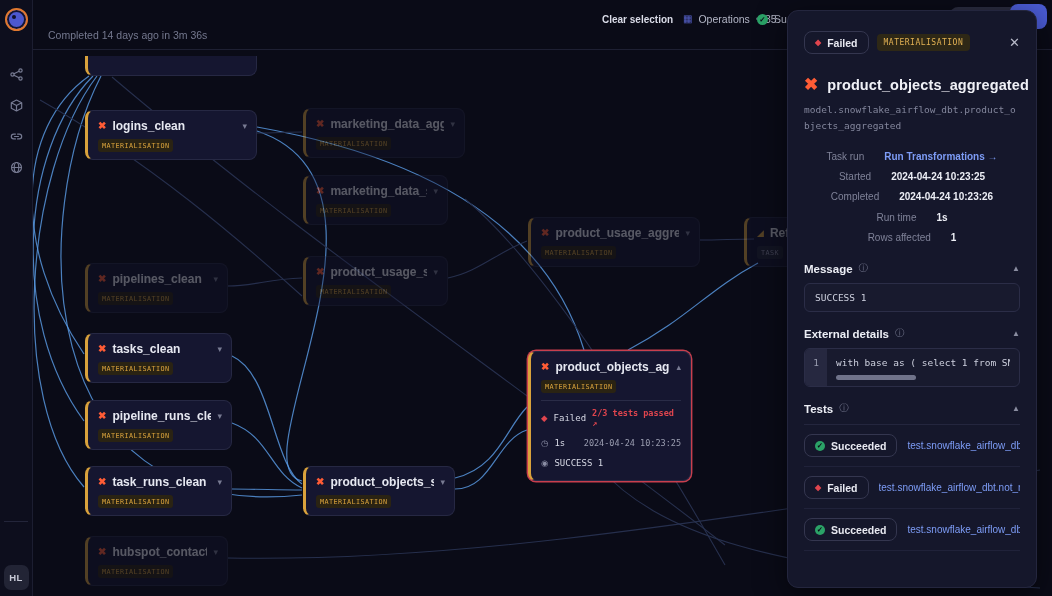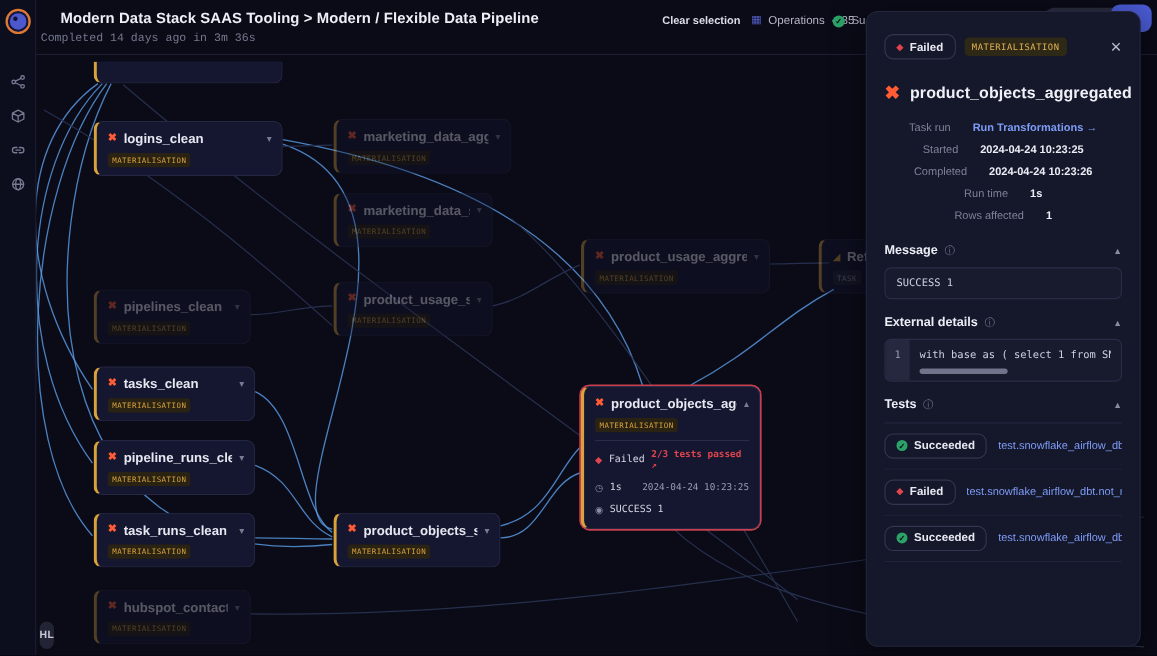--- a/index.html
+++ b/index.html
@@ -6,28 +6,28 @@
   body{width:1052px;height:596px;overflow:hidden;font-family:"Liberation Sans",sans-serif;position:relative;}
   .stage{position:absolute;inset:0;width:1052px;height:596px;background:#0a0b17;overflow:hidden;}
 
   
   .sidebar{position:absolute;left:0;top:0;width:32px;height:596px;background:#0d0e1d;border-right:1px solid #1c1e31;z-index:20;display:flex;flex-direction:column;align-items:center;}
   .logo{margin-top:8px;width:19px;height:19px;border-radius:50%;border:2.5px solid #e0782f;background:#4d58cf;box-shadow:inset 0 0 0 2px #141532;position:relative;}
   .logo::after{content:"";position:absolute;left:5px;top:5px;width:4px;height:4px;border-radius:50%;background:#10112a;}
   .sb-icons{margin-top:36px;display:flex;flex-direction:column;gap:17px;align-items:center;}
   .sb-ic{width:14px;height:14px;color:#767a92;display:flex;align-items:center;justify-content:center;}
   .sb-ic svg{width:13px;height:13px;stroke:#767a92;fill:none;stroke-width:1.1;stroke-linecap:round;stroke-linejoin:round;}
-  .sb-bottom{margin-top:auto;width:100%;display:flex;flex-direction:row;align-items:center;padding-bottom:6px;gap:36px;}
+  .sb-bottom{margin-top:auto;width:100%;display:flex;flex-direction:column;align-items:center;padding-bottom:6px;gap:36px;}
   .sb-divider{width:24px;height:1px;background:#23253a;margin-bottom:7px;}
   .avatar{width:25px;height:25px;border-radius:7px;background:#222435;color:#c7c9d6;font-size:9.5px;font-weight:700;display:flex;align-items:center;justify-content:center;letter-spacing:.3px;}
 
   
   .header{position:absolute;left:32px;top:0;right:0;height:49px;border-bottom:1px solid #1e2033;z-index:6;}
   .crumb{position:absolute;left:23px;top:9px;font-size:13.5px;font-weight:700;color:#edeef6;letter-spacing:.1px;}
-  .subtitle{position:absolute;left:5px;top:29px;font-size:10.5px;color:#74788e;font-family:Liberation Mono, monospace;}
+  .subtitle{position:absolute;left:16px;top:29px;font-size:10.5px;color:#74788e;}
   .clear-sel{position:absolute;left:570px;top:14px;font-size:10px;font-weight:700;color:#dadce8;cursor:pointer;}
   .ops{position:absolute;left:651px;top:13px;display:flex;align-items:center;gap:6px;font-size:10.5px;color:#b3b6c6;}
   .ops-ic{color:#5560c8;font-size:10px;line-height:1;}
   .ops-dot{color:#62657c;font-size:9px;}
   .succ{position:absolute;left:725px;top:13px;display:flex;align-items:center;gap:6px;font-size:10.5px;color:#b3b6c6;}
   .circle-check{width:11px;height:11px;border-radius:50%;background:#2ba267;color:#0a0b17;font-size:7.5px;font-weight:700;display:inline-flex;align-items:center;justify-content:center;flex:0 0 auto;}
   .btn-gray{position:absolute;left:950px;top:7px;width:86px;height:27px;border-radius:8px;background:#2a2c3f;z-index:5;}
   .btn-blue{position:absolute;left:1010px;top:4px;width:37px;height:25px;border-radius:8px;background:#4a5bd4;z-index:5;}
 
   
@@ -264,21 +264,20 @@
           <span class="n-label">hubspot_contacts_clean</span>
           <span class="n-chev">▾</span>
         </div>
         <div class="n-badges">
           <span class="n-badge mat">MATERIALISATION</span>
         </div>
       </div>
     </div>
 
   <div class="header">
-    <div class="crumb">Modern Data Stack SAAS Tooling &gt; Modern / Flexible Data Pipeline</div>
     <div class="subtitle">Completed 14 days ago in 3m 36s</div>
     <div class="clear-sel">Clear selection</div>
     <div class="ops">
       <span class="ops-ic">▦</span>
       <span>Operations</span>
       <span class="ops-dot">•</span>
       <span>35</span>
     </div>
     <div class="succ">
       <span class="circle-check">✓</span>
@@ -329,20 +328,21 @@
         <span class="diamond">◆</span>
         <span>Failed</span>
       </span>
       <span class="p-mat">MATERIALISATION</span>
       <span class="p-close">✕</span>
     </div>
     <div class="p-title-row">
       <span class="p-dbt">✖</span>
       <h2 class="p-title">product_objects_aggregated</h2>
     </div>
+    <div class="p-model">model.snowflake_airflow_dbt.product_objects_aggregated</div>
     <div class="kv">
         <div class="kv-row">
           <span class="kv-l">Task run</span>
           <span class="kv-v link">Run Transformations →</span>
         </div>
         <div class="kv-row">
           <span class="kv-l">Started</span>
           <span class="kv-v">2024-04-24 10:23:25</span>
         </div>
         <div class="kv-row">

